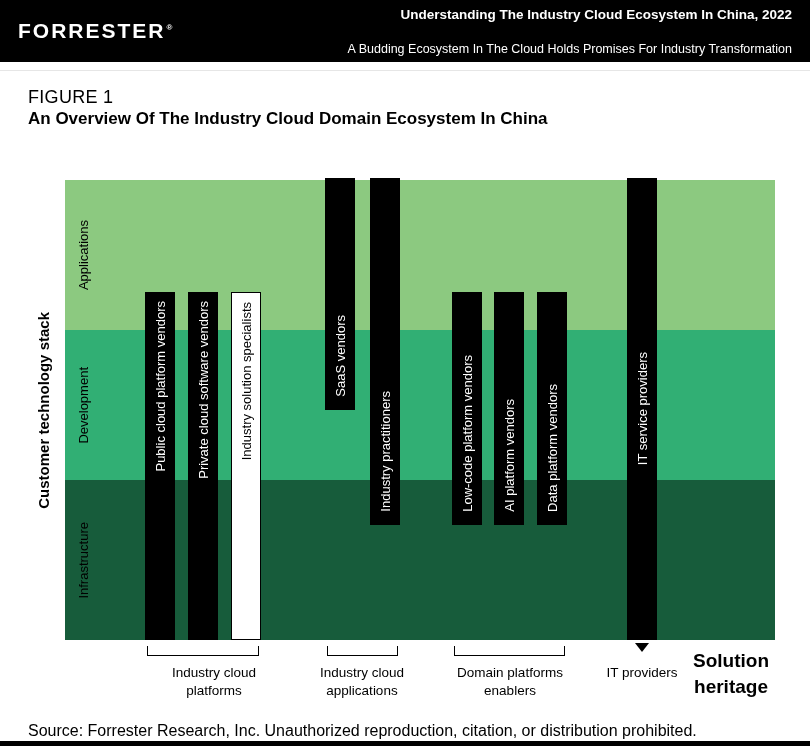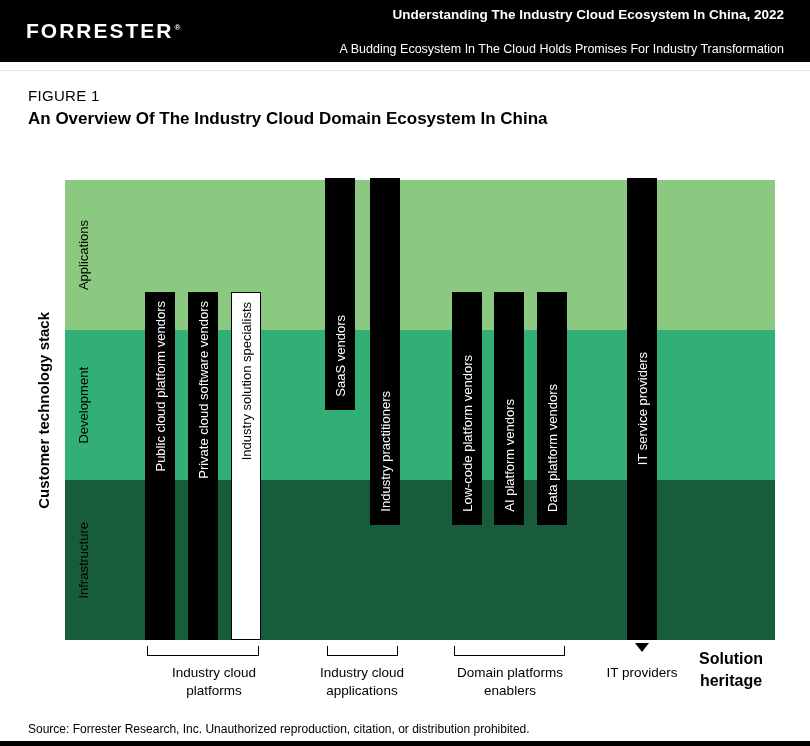--- a/index.html
+++ b/index.html
@@ -2,30 +2,30 @@
 <html><head>
 <meta charset="utf-8">
 <style>
   * { margin:0; padding:0; box-sizing:border-box; }
   html,body { background:#ffffff; }
   body { font-family:"Liberation Sans", sans-serif; color:#000; }
   .page { position:relative; width:810px; height:746px; background:#fff; overflow:hidden; }
 
   
   .topbar { position:absolute; left:0; top:0; width:810px; height:62px; background:#000;
-            color:#fff; display:flex; align-items:center; justify-content:space-between; padding:0 26px; }
+            color:#fff; display:flex; align-items:center; justify-content:space-between; padding:0 18px; }
   .logo { font-size:21px; font-weight:bold; letter-spacing:2px; }
   .logo .reg { font-size:8px; vertical-align:super; letter-spacing:0; margin-left:1px; }
   .header-titles { text-align:right; }
   .header-title { font-size:13.5px; font-weight:bold; }
   .header-subtitle { font-size:12.5px; margin-top:20px; font-weight:normal; }
   .header-rule { position:absolute; left:0; top:70px; width:810px; height:1px; background:#e6e6e6; }
 
   
-  .figure-label { position:absolute; left:28px; top:87px; font-size:15px; letter-spacing:0.3px; }
+  .figure-label { position:absolute; left:28px; top:87px; font-size:18px; letter-spacing:0.3px; }
   .figure-title { position:absolute; left:28px; top:109px; font-size:17px; font-weight:bold; }
 
   
   .stack-axis { position:absolute; left:32px; top:180px; width:22px; height:460px;
                 display:flex; align-items:center; justify-content:center; }
   .stack-axis span { writing-mode:vertical-rl; transform:rotate(180deg); font-weight:bold; font-size:15px; white-space:nowrap; }
 
   
   .bands { position:absolute; left:65px; top:180px; width:710px; height:460px; }
   .band { position:relative; width:100%; }
@@ -41,24 +41,24 @@
   .lbl-top { justify-content:flex-start; padding-top:9px; }
   .lbl-bottom { justify-content:flex-end; padding-bottom:13px; }
   .lbl-center { justify-content:center; }
 
   
   .bracket { position:absolute; height:10px; border-left:1.5px solid #000;
              border-right:1.5px solid #000; border-bottom:1.5px solid #000; }
   .arrow-down { position:absolute; width:0; height:0;
                 border-left:7px solid transparent; border-right:7px solid transparent; border-top:9px solid #000; }
   .group-label { position:absolute; font-size:13.5px; line-height:1.35; text-align:center; }
-  .solution-heritage { position:absolute; font-size:16px; line-height:1.35; font-weight:bold; text-align:center; }
+  .solution-heritage { position:absolute; font-size:19px; line-height:1.35; font-weight:bold; text-align:center; }
 
   
-  .source { position:absolute; left:28px; top:722px; font-size:12px; }
+  .source { position:absolute; left:28px; top:722px; font-size:16px; }
   .bottom-bar { position:absolute; left:0; top:741px; width:810px; height:5px; background:#000; }
 </style>
 </head>
 <body>
 
 <div class="page">
 
   <header class="topbar">
     <div class="logo">
       <span>FORRESTER</span><span class="reg">®</span>

